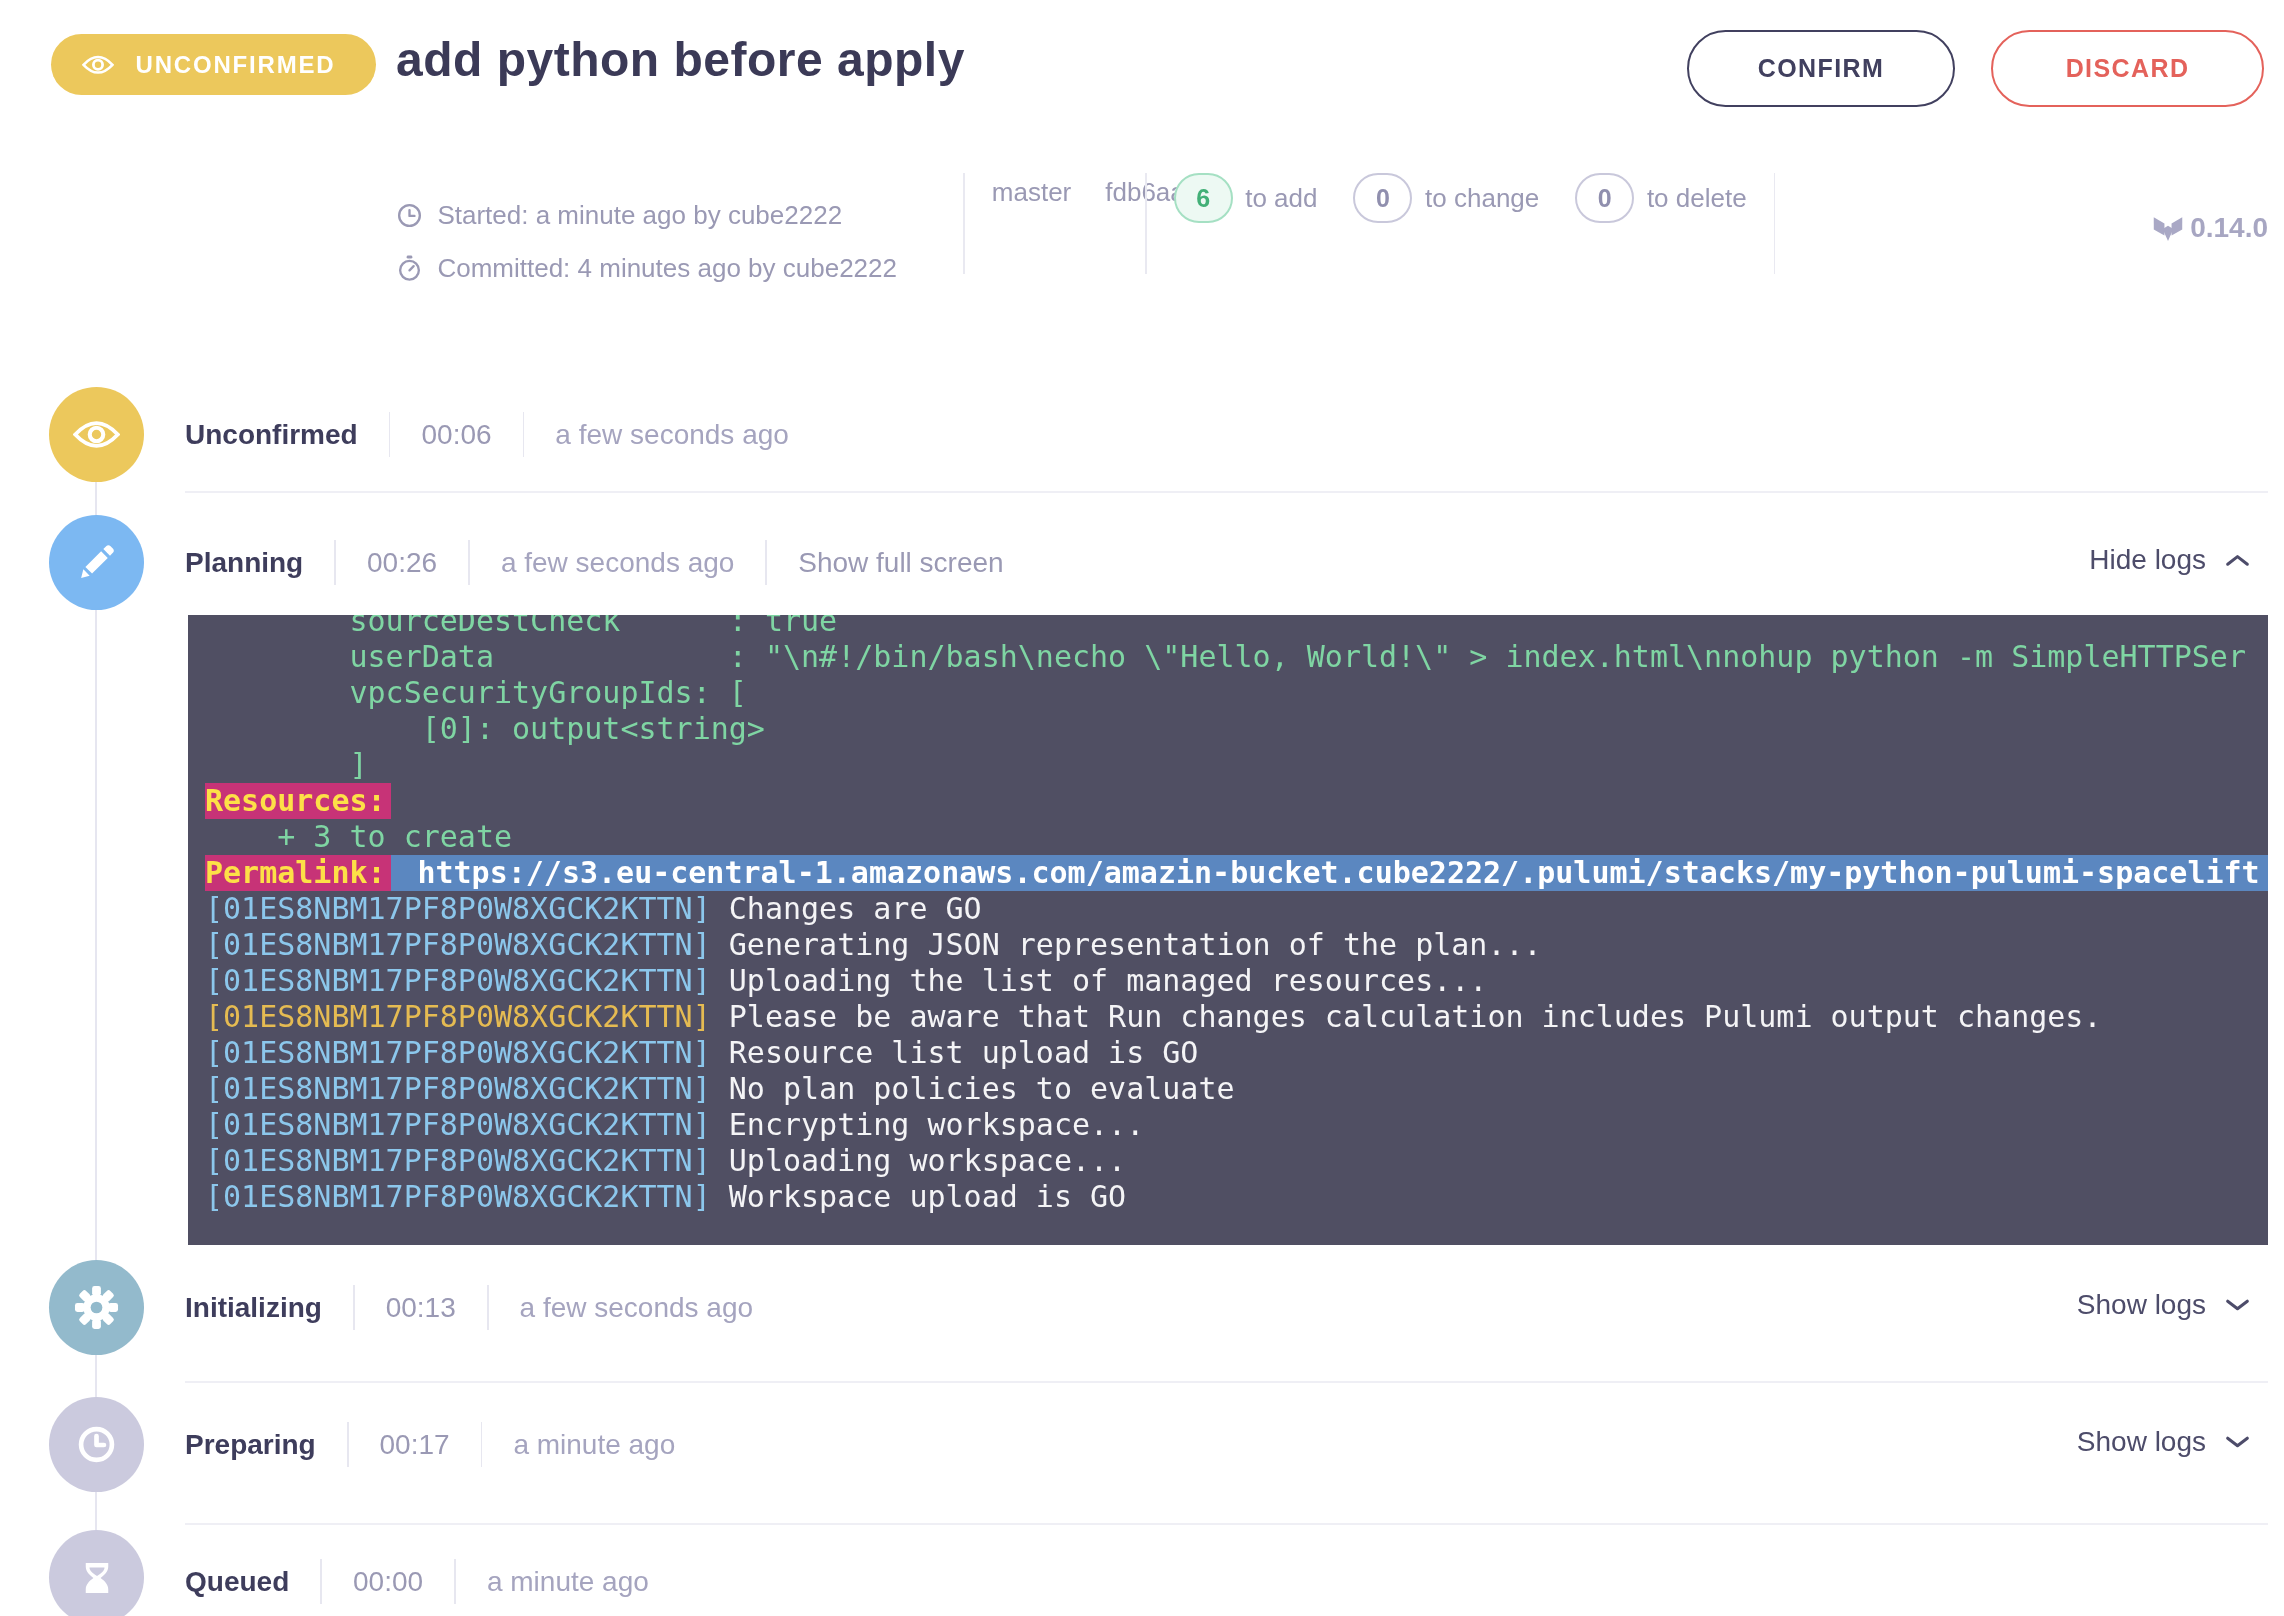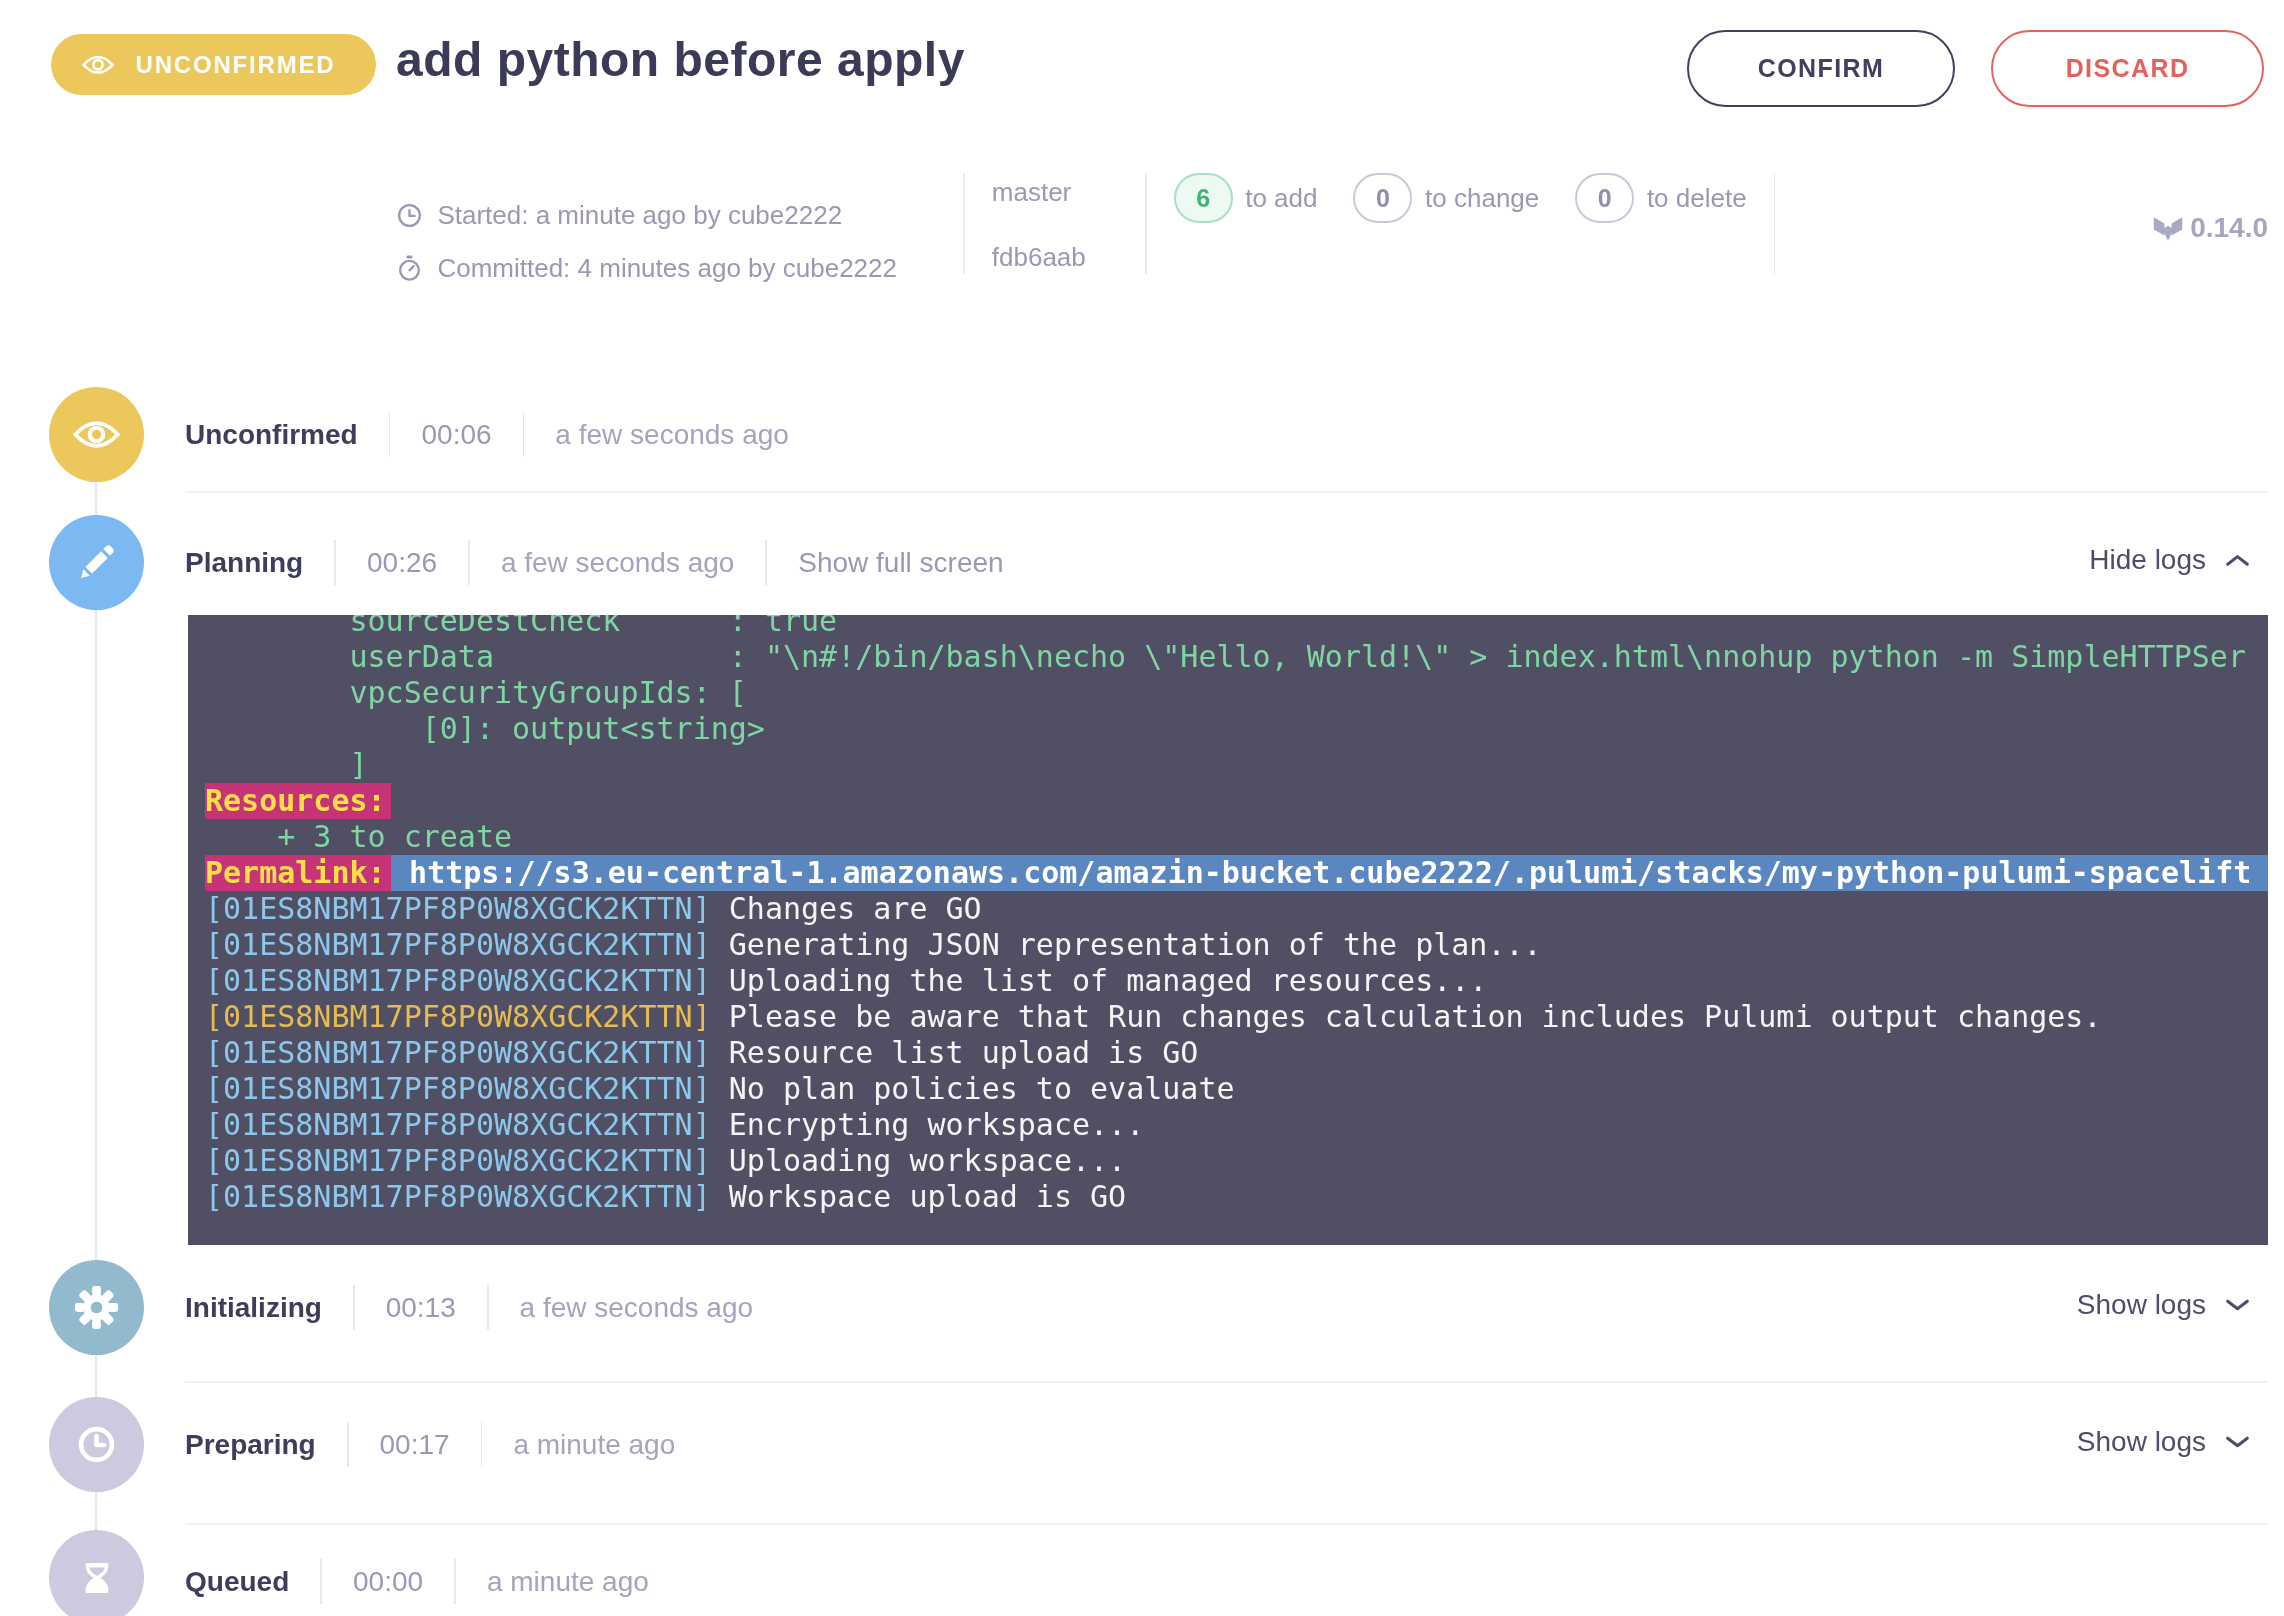--- a/index.html
+++ b/index.html
@@ -16,21 +16,21 @@
     display:flex;align-items:center;justify-content:center;font-size:25px;font-weight:bold;
     letter-spacing:1.4px;cursor:pointer;box-sizing:border-box;}
   .btn-confirm{left:1687px;width:268px;border:2.7px solid #41405f;color:#41405f;}
   .btn-discard{left:1991px;width:273px;border:2.7px solid #e4625b;color:#e4625b;}
 
   
   .meta{position:absolute;left:396px;top:173px;width:1872px;display:flex;align-items:flex-start;}
   .meta-times{width:540px;display:flex;flex-direction:column;gap:21.6px;margin-top:27px;}
   .meta-item{display:flex;align-items:center;gap:14.4px;font-size:26px;color:#9a99b4;}
   .vdiv-lg{width:1.8px;height:101px;background:#e9e9f1;margin:0 27px;flex:none;}
-  .meta-git{width:126px;display:flex;flex-direction:column;gap:34px;font-size:26px;
+  .meta-git{width:126px;display:flex;flex-direction:row;gap:34px;font-size:26px;
     color:#9a99b4;padding-top:3.6px;}
   .meta-changes{display:flex;align-items:center;gap:36px;height:50px;}
   .change{display:flex;align-items:center;gap:12.6px;font-size:26px;color:#9a99b4;}
   .pill{min-width:59px;height:50px;border-radius:26px;display:flex;align-items:center;
     justify-content:center;font-size:25px;font-weight:bold;padding:0 9px;box-sizing:border-box;}
   .pill-add{border:2.7px solid #a5e0c3;color:#43b077;background:#edf9f3;}
   .pill-zero{border:2.7px solid #c9c8db;color:#908fae;background:#ffffff;}
   .meta-version{margin-left:auto;align-self:center;display:flex;align-items:center;gap:6px;
     font-size:28px;font-weight:bold;color:#a7a6c2;}
 
@@ -45,21 +45,21 @@
   .stage-ago{font-size:28px;color:#a5a4bf;}
   .vdiv-sm{width:1.8px;height:45px;background:#e7e7f0;margin:0 31px;flex:none;}
   .link-muted{font-size:28px;color:#9a99b4;cursor:pointer;}
   .logs-toggle{position:absolute;right:34px;display:flex;align-items:center;gap:19px;
     font-size:28px;color:#4d4c6a;cursor:pointer;}
   .separator{position:absolute;left:185px;right:16px;height:1.8px;background:#efeff5;}
 
   
   .logbox{position:absolute;left:188px;top:615px;width:2080px;height:630px;background:#504f63;
     overflow:hidden;box-sizing:border-box;padding-left:17px;
-    font-family:"DejaVu Sans Mono",monospace;font-size:30px;line-height:36px;}
+    font-family:"DejaVu Sans Mono",monospace;font-size:30px;line-height:36px;text-align:center;}
   .log-inner{margin-top:-11.7px;}
   .log-line{display:flex;white-space:pre;}
   .log-line span{white-space:pre;}
   .seg-green{color:#7fd5a3;}
   .seg-white{color:#f4f4f6;}
   .seg-ulid{color:#8cc7ec;}
   .seg-warn{color:#e5bb52;}
   .seg-pink{background:#c73377;color:#fde047;font-weight:bold;padding-right:5.4px;}
   .seg-link{background:#5b87c0;color:#ffffff;font-weight:bold;}
   .seg-fill{flex:1;}

